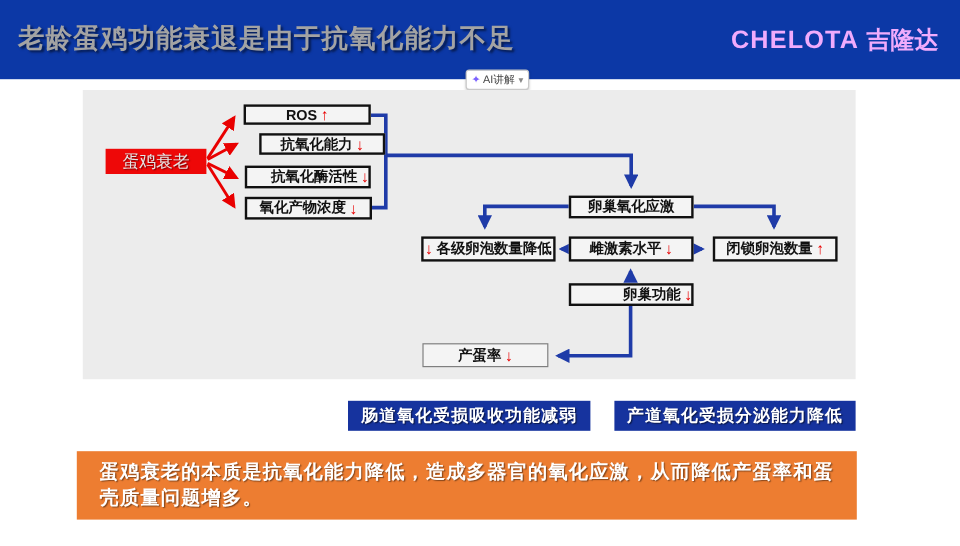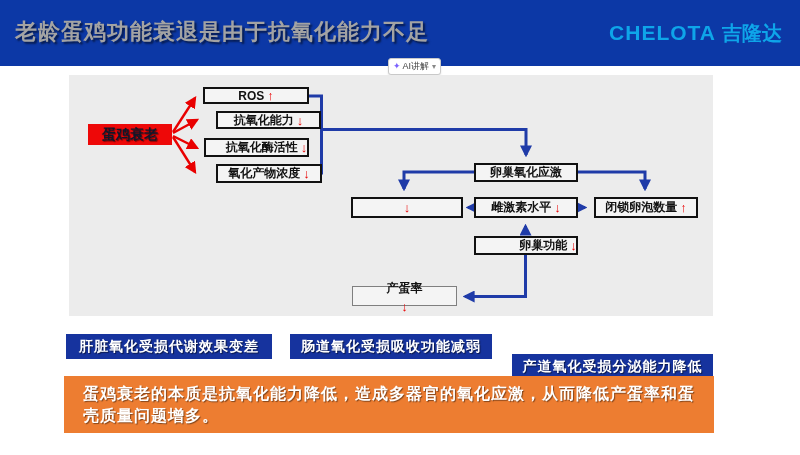--- a/index.html
+++ b/index.html
@@ -3,21 +3,21 @@
 <meta charset="utf-8">
 <style>
   html,body{margin:0;padding:0;background:#fff;}
   body{font-family:"Liberation Sans","DejaVu Sans",sans-serif;}
   #slide{position:relative;width:800px;height:455px;background:#ffffff;overflow:hidden;}
 
   
   .header{position:absolute;left:0;top:0;width:800px;height:66px;background:#0c38a6;}
   .title{position:absolute;left:15px;top:17px;font-size:22px;font-weight:bold;color:#a3a3a3;
          letter-spacing:1px;text-shadow:2px 2px 2px rgba(0,0,0,0.55);white-space:nowrap;}
-  .logo{position:absolute;right:18px;top:20px;color:#0ea5e9;font-weight:bold;white-space:nowrap;}
+  .logo{position:absolute;right:18px;top:20px;color:#f0abfc;font-weight:bold;white-space:nowrap;}
   .logo .en{font-size:21px;letter-spacing:1px;}
   .logo .cn{font-size:20px;margin-left:6px;}
 
   
   .ai-btn{position:absolute;left:388px;top:58px;height:15px;display:flex;align-items:center;gap:2px;
           background:#ffffff;border:1px solid #c9c9c9;border-radius:3px;padding:0 4px;
           font-size:9px;color:#444;cursor:pointer;box-shadow:0 1px 2px rgba(0,0,0,0.12);}
   .ai-btn .spark{color:#7b61ff;font-size:9px;line-height:1;}
   .ai-btn .chev{color:#888;font-size:8px;line-height:1;margin-left:1px;}
 
@@ -25,43 +25,43 @@
   .panel{position:absolute;left:69px;top:75px;width:644px;height:241px;background:#ececec;}
 
   
   .node{position:absolute;display:flex;align-items:center;justify-content:center;gap:3px;
         background:#f4f4f4;border:2px solid #111;box-sizing:border-box;
         font-size:12px;font-weight:bold;color:#111;white-space:nowrap;}
   .node .glyph{color:#e90000;font-size:13px;font-weight:bold;line-height:1;}
   .node.thin{border:1px solid #7f7f7f;}
 
   .root-node{position:absolute;left:88px;top:124px;width:84px;height:21px;display:flex;align-items:center;
-        justify-content:center;background:#ee0808;color:#0f172a;font-size:14px;font-weight:bold;
+        justify-content:center;background:#ee0808;color:#e5e5e5;font-size:14px;font-weight:normal;
         text-shadow:1px 1px 1px rgba(0,0,0,0.5);white-space:nowrap;}
 
   .n-ros {left:203px;top:87px; width:106px;height:17px;}
   .n-cap {left:204px;top:111px;width:105px;height:18px;margin-left:12px;}
   .n-enz {left:204px;top:138px;width:105px;height:19px;padding-left:20px;}
-  .n-oxi {left:216px;top:164px;width:106px;height:19px;}
+  .n-oxi {left:204px;top:164px;width:106px;height:19px;}
   .n-stress{left:474px;top:163px;width:104px;height:19px;}
   .n-foll{left:351px;top:197px;width:112px;height:21px;}
   .n-estr{left:474px;top:197px;width:104px;height:21px;}
   .n-atre{left:594px;top:197px;width:104px;height:21px;}
   .n-func{left:474px;top:236px;width:104px;height:19px;padding-left:44px;}
-  .n-rate{left:352px;top:286px;width:105px;height:20px;flex-direction:column;}
+  .n-rate{left:352px;top:286px;width:105px;height:20px;}
 
   .lines{position:absolute;left:0;top:0;width:800px;height:455px;pointer-events:none;}
 
   
   .impact{position:absolute;top:334px;height:25px;display:flex;align-items:center;justify-content:center;
           background:#16339e;color:#fff;font-size:14px;font-weight:bold;letter-spacing:1px;
           text-shadow:1px 1px 1px rgba(0,0,0,0.55);white-space:nowrap;}
   .impact.liver{left:66px;width:206px;}
   .impact.gut{left:290px;width:202px;}
-  .impact.oviduct{left:512px;width:201px;margin-top:20px;}
+  .impact.oviduct{left:512px;width:201px;}
 
   
   .summary{position:absolute;left:64px;top:376px;width:650px;height:57px;background:#ed7d31;
            box-sizing:border-box;padding:7px 19px;color:#fff;font-size:16px;font-weight:bold;
            line-height:22px;letter-spacing:1px;text-shadow:1px 1px 1px rgba(0,0,0,0.45);}
 </style>
 </head>
 <body>
 
 <div id="slide">
@@ -127,37 +127,37 @@
   <div class="node n-oxi">
     <span>氧化产物浓度</span>
     <span class="glyph">↓</span>
   </div>
 
   <div class="node n-stress">
     <span>卵巢氧化应激</span>
   </div>
   <div class="node n-foll">
     <span class="glyph">↓</span>
+    <span>各级卵泡数量降低</span>
   </div>
   <div class="node n-estr">
     <span>雌激素水平</span>
     <span class="glyph">↓</span>
   </div>
   <div class="node n-atre">
     <span>闭锁卵泡数量</span>
     <span class="glyph">↑</span>
   </div>
   <div class="node n-func">
     <span>卵巢功能</span>
     <span class="glyph">↓</span>
   </div>
   <div class="node n-rate thin">
     <span>产蛋率</span>
     <span class="glyph">↓</span>
   </div>
 
-  <div class="impact liver">肝脏氧化受损代谢效果变差</div>
   <div class="impact gut">肠道氧化受损吸收功能减弱</div>
   <div class="impact oviduct">产道氧化受损分泌能力降低</div>
 
   <div class="summary">蛋鸡衰老的本质是抗氧化能力降低，造成多器官的氧化应激，从而降低产蛋率和蛋壳质量问题增多。</div>
 
 </div>
 
 </body></html>

